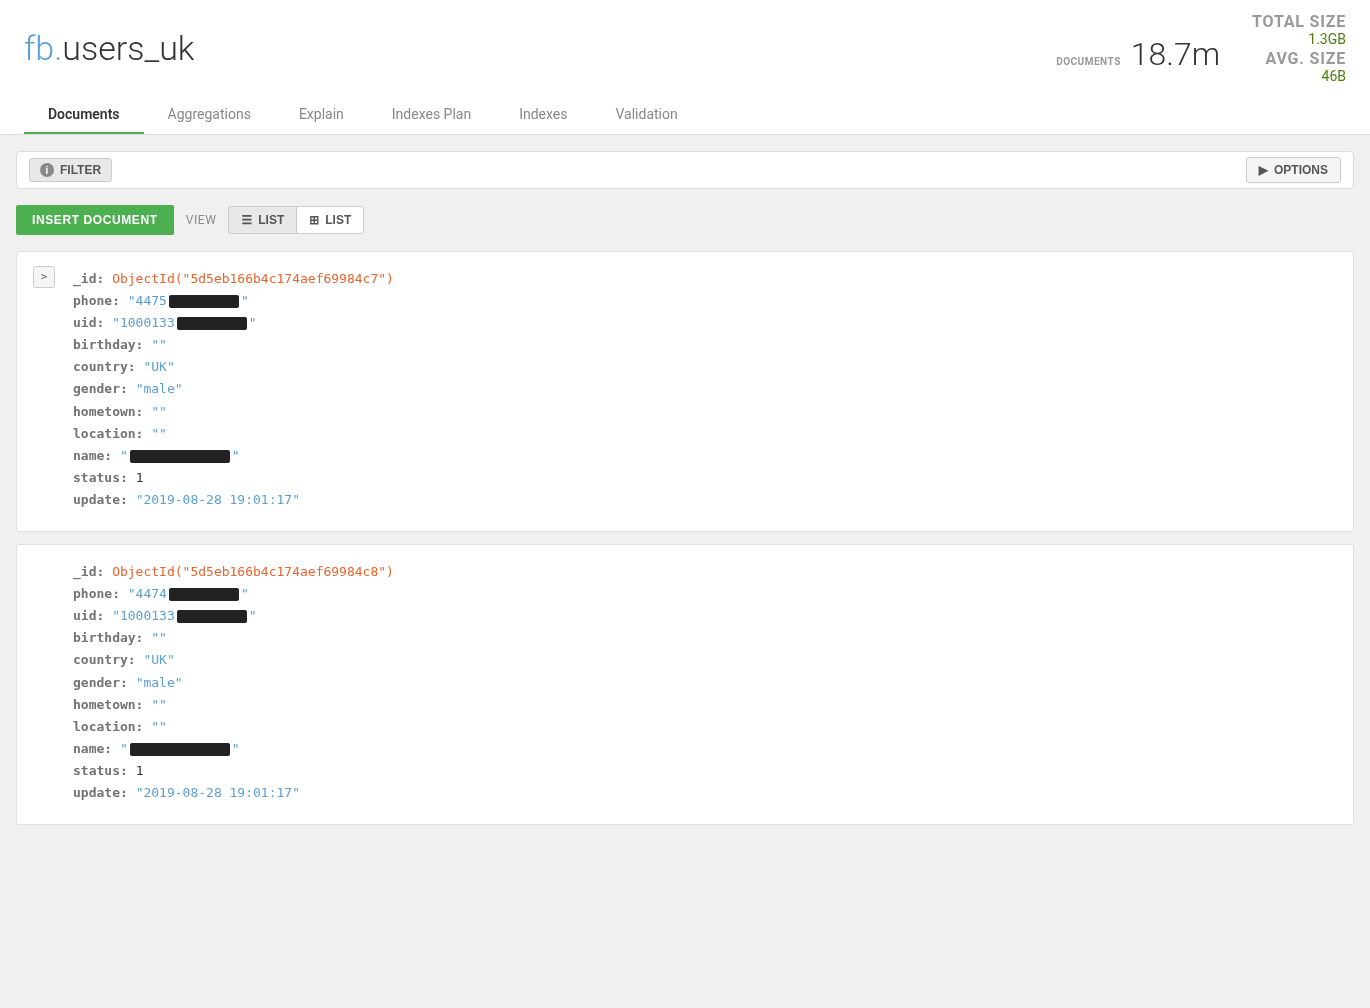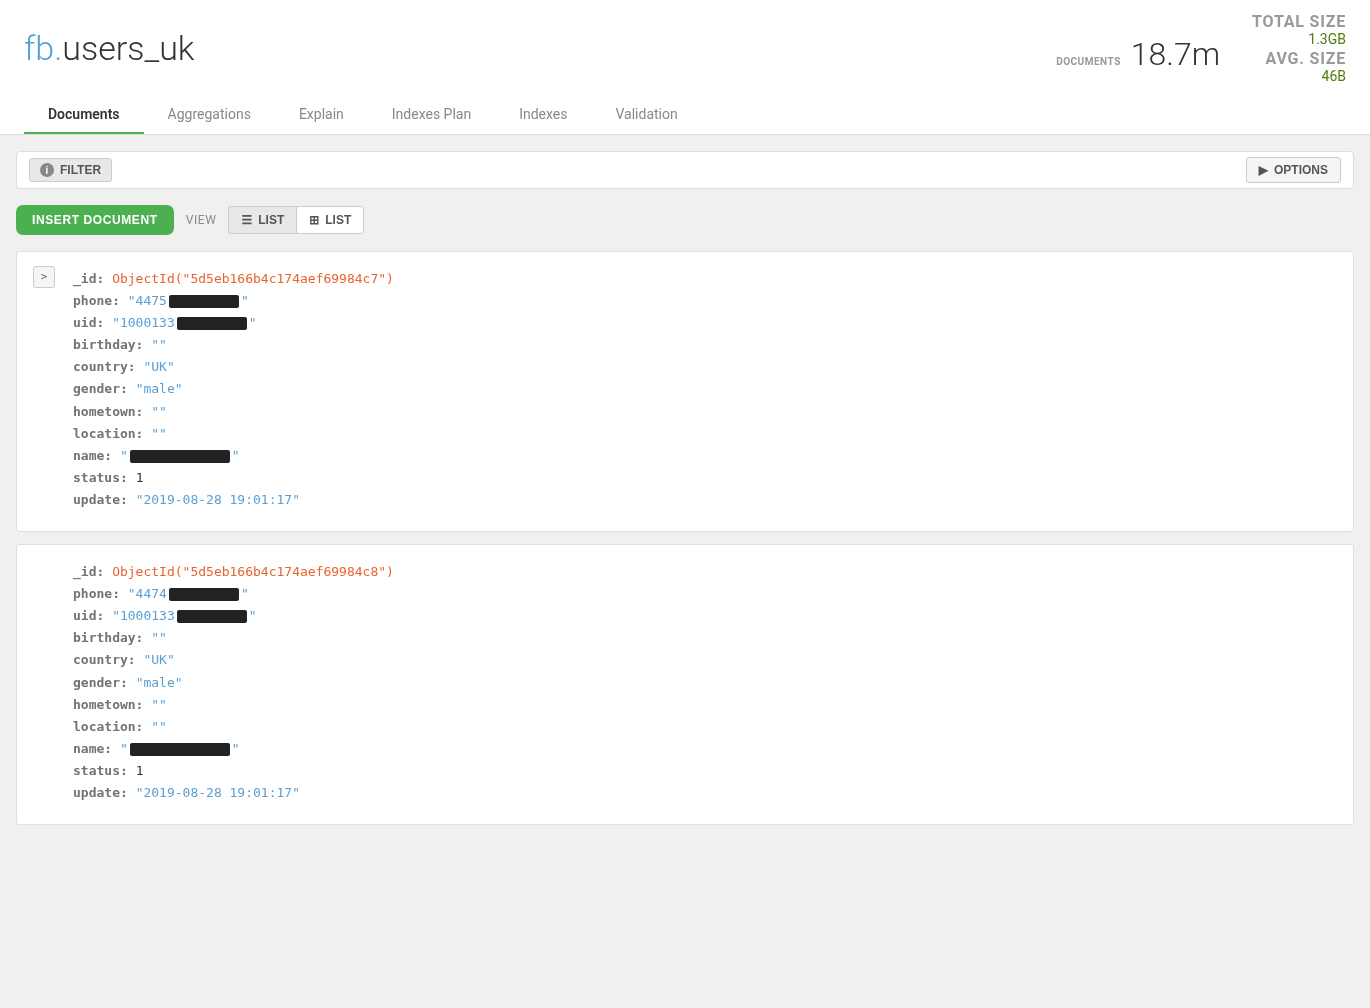--- a/index.html
+++ b/index.html
@@ -162,21 +162,21 @@
     .toolbar {
       display: flex;
       align-items: center;
       padding: 8px 16px;
       gap: 12px;
     }
     .insert-btn {
       background: #4caf50;
       color: #fff;
       border: none;
-      border-radius: 7px;
+      border-radius: 2px;
       padding: 8px 16px;
       font-size: 12px;
       font-weight: 700;
       cursor: pointer;
       letter-spacing: 0.05em;
       text-transform: uppercase;
     }
     .view-label {
       font-size: 12px;
       font-weight: 400;

